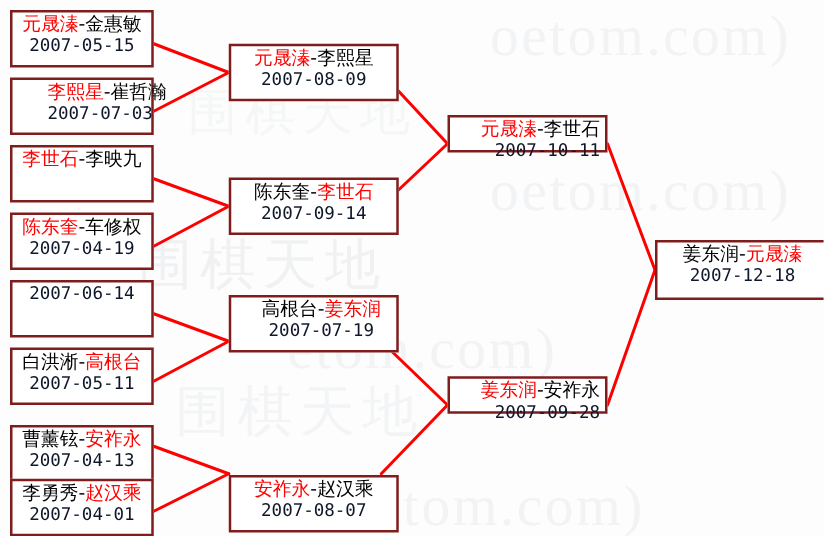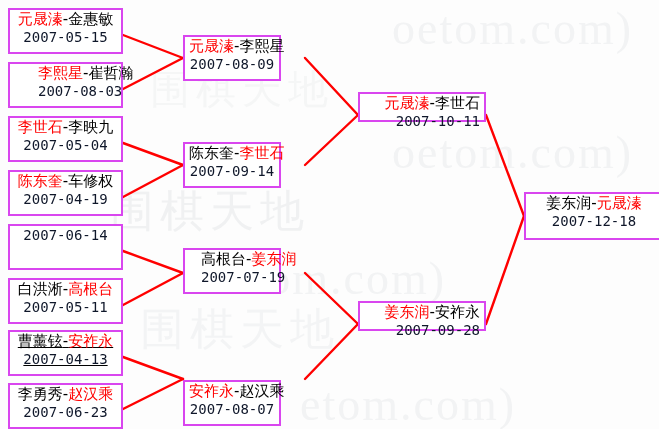--- a/index.html
+++ b/index.html
@@ -49,21 +49,21 @@
     height: 429px;
     z-index: 1;
     pointer-events: none;
   }
 
   
   .match {
     position: absolute;
     z-index: 2;
     box-sizing: border-box;
-    border: 2px solid #d946ef;
+    border: 2px solid #7f1d1d;
     background: #ffffff;
     text-align: center;
     padding: 1px 4px 2px 4px;
     line-height: 1.18;
   }
   .players {
     font-size: 15px;
     white-space: nowrap;
     font-family: "DejaVu Sans", "Liberation Sans", sans-serif;
   }
@@ -79,28 +79,28 @@
   .dash   { color: #000000; }
 
   
   .r1 { left: 8px;   width: 115px; height: 46px; }
   .r1-0 { top: 8px;   }
   .r1-1 { top: 62px; padding-left: 28px;  }
   .r1-2 { top: 116px; }
   .r1-3 { top: 170px; }
   .r1-4 { top: 224px; }
   .r1-5 { top: 278px; }
-  .r1-6 { top: 330px; text-decoration: underline; }
+  .r1-6 { top: 340px; }
   .r1-7 { top: 383px; }
 
   
-  .r2 { left: 183px; width: 98px; height: 46px; }
+  .r2 { left: 183px; width: 136px; height: 46px; }
   .r2-0 { top: 35px;  }
   .r2-1 { top: 142px; }
-  .r2-2 { top: 248px; padding-left: 16px; }
+  .r2-2 { top: 236px; padding-left: 16px; }
   .r2-3 { top: 356px; margin-top: 24px; }
 
   
   .r3 { left: 358px; width: 128px; height: 30px; text-align: right; }
   .r3-0 { top: 92px;  }
   .r3-1 { top: 301px; }
 
   
   .r4 { left: 524px; top: 192px; width: 140px; height: 48px; }
 </style>
@@ -149,28 +149,27 @@
     <div class="players">
       <span class="p-win">元晟溱</span><span class="dash">-</span><span class="p-lose">金惠敏</span>
     </div>
     <div class="date">2007-05-15</div>
   </div>
 
   <div class="match r1 r1-1">
     <div class="players">
       <span class="p-win">李熙星</span><span class="dash">-</span><span class="p-lose">崔哲瀚</span>
     </div>
-    <div class="date">2007-08-03</div>
+    <div class="date">2007-07-03</div>
   </div>
 
   <div class="match r1 r1-2">
     <div class="players">
       <span class="p-win">李世石</span><span class="dash">-</span><span class="p-lose">李映九</span>
     </div>
-    <div class="date">2007-05-04</div>
   </div>
 
   <div class="match r1 r1-3">
     <div class="players">
       <span class="p-win">陈东奎</span><span class="dash">-</span><span class="p-lose">车修权</span>
     </div>
     <div class="date">2007-04-19</div>
   </div>
 
   <div class="match r1 r1-4">
@@ -188,21 +187,21 @@
     <div class="players">
       <span class="p-lose">曹薰铉</span><span class="dash">-</span><span class="p-win">安祚永</span>
     </div>
     <div class="date">2007-04-13</div>
   </div>
 
   <div class="match r1 r1-7">
     <div class="players">
       <span class="p-lose">李勇秀</span><span class="dash">-</span><span class="p-win">赵汉乘</span>
     </div>
-    <div class="date">2007-06-23</div>
+    <div class="date">2007-04-01</div>
   </div>
 
   <div class="match r2 r2-0">
     <div class="players">
       <span class="p-win">元晟溱</span><span class="dash">-</span><span class="p-lose">李熙星</span>
     </div>
     <div class="date">2007-08-09</div>
   </div>
 
   <div class="match r2 r2-1">

